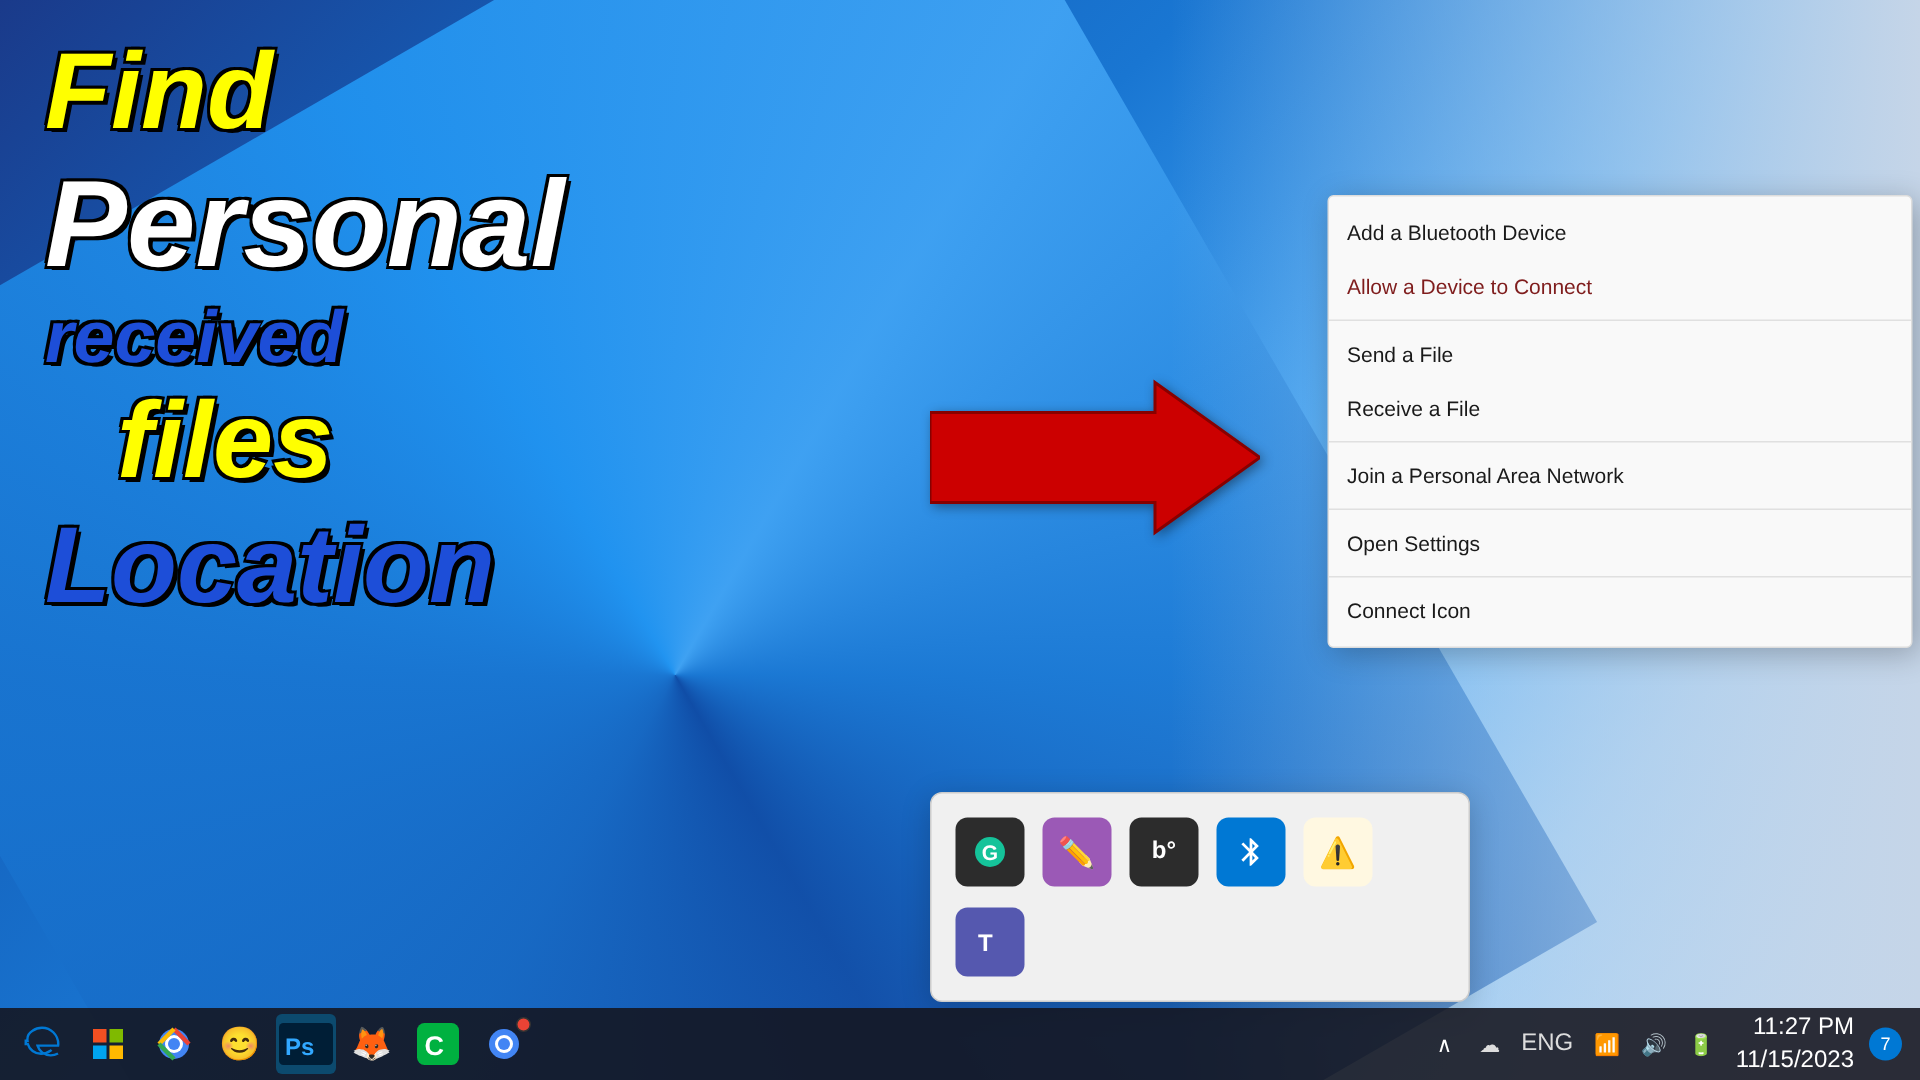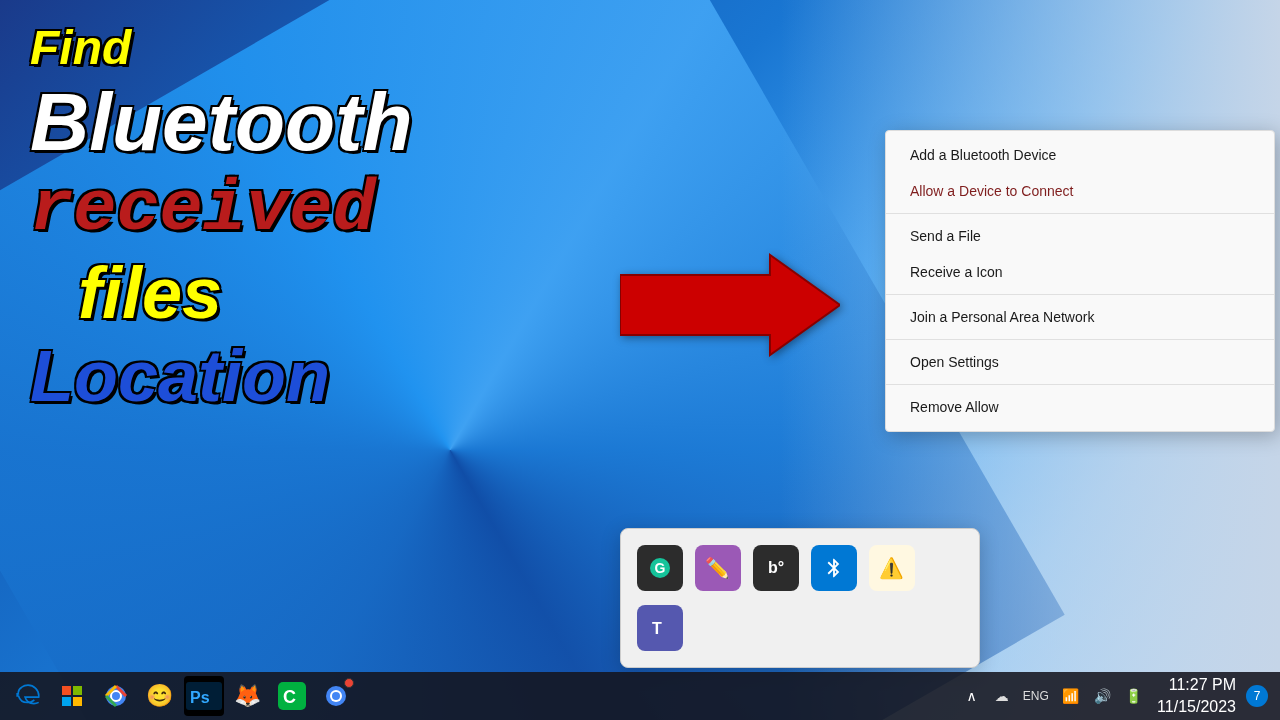--- a/index.html
+++ b/index.html
@@ -58,33 +58,32 @@
 
     .title-line {
       display: block;
       font-weight: 900;
       font-style: italic;
       line-height: 1.15;
       text-shadow: 3px 3px 0 #000, -2px -2px 0 #000, 2px -2px 0 #000, -2px 2px 0 #000;
     }
 
     .title-find {
-      font-size: 48px;
+      font-size: 72px;
       color: #ffff00;
     }
 
     .title-bluetooth {
       font-size: 82px;
       color: white;
     }
 
     .title-received {
-      font-size: 72px;
-      color: #b91c1c;
-      font-family: Liberation Mono, monospace;
+      font-size: 49px;
+      color: #1d4ed8;
     }
 
     .title-files {
       font-size: 72px;
       color: #ffff00;
       margin-left: 48px;
     }
 
     .title-location {
       font-size: 72px;
@@ -109,21 +108,21 @@
       width: 390px;
       background: #f9f9f9;
       border: 1px solid #ddd;
       box-shadow: 4px 4px 20px rgba(0,0,0,0.25);
       border-radius: 4px;
       z-index: 10;
       padding: 6px 0;
     }
 
     .menu-item {
-      padding: 10px 24px;
+      padding: 10px 12px;
       font-size: 14px;
       color: #1a1a1a;
       cursor: pointer;
       white-space: nowrap;
       font-family: 'Segoe UI', Arial, sans-serif;
     }
 
     .menu-item.disabled {
       color: #7f1d1d;
       cursor: default;
@@ -266,41 +265,41 @@
       height: 22px;
       background: #0078d4;
       border-radius: 50%;
       color: white;
       font-size: 12px;
       display: flex;
       align-items: center;
       justify-content: center;
       cursor: pointer;
     }
-    .tb-ps { color: #31a8ff; background: #000000; border-radius: 4px; }
+    .tb-ps { color: #31a8ff; background: #0c4a6e; border-radius: 4px; }
 
     
     .arrow-svg {
       filter: drop-shadow(2px 2px 4px rgba(0,0,0,0.4));
     }
   </style>
 </head>
 <body>
 
 <div class="desktop">
   <div class="wave-bg">
     <div class="wave-1"></div>
 
   </div>
   <div class="desktop-overlay"></div>
 </div>
 
 <div class="thumbnail-text">
   <span class="title-line title-find">Find</span>
-  <span class="title-line title-bluetooth">Bluetooth</span>
+  <span class="title-line title-bluetooth">Personal</span>
   <span class="title-line title-received">received</span>
   <span class="title-line title-files">files</span>
   <span class="title-line title-location">Location</span>
 </div>
 
 <div class="red-arrow">
   <svg class="arrow-svg" width="220" height="110" viewBox="0 0 220 110">
     <polygon points="0,25 150,25 150,5 220,55 150,105 150,85 0,85" fill="#cc0000" stroke="#880000" stroke-width="2"></polygon>
   </svg>
 </div>
@@ -309,33 +308,33 @@
 
   <div class="menu-item">Add a Bluetooth Device</div>
 
   <div class="menu-item disabled">Allow a Device to Connect</div>
 
 
   <div class="menu-divider"></div>
 
   <div class="menu-item">Send a File</div>
 
-  <div class="menu-item">Receive a Icon</div>
+  <div class="menu-item">Receive a File</div>
 
   <div class="menu-divider"></div>
 
   <div class="menu-item">Join a Personal Area Network</div>
 
   <div class="menu-divider"></div>
 
   <div class="menu-item">Open Settings</div>
 
   <div class="menu-divider"></div>
 
-  <div class="menu-item">Remove Allow</div>
+  <div class="menu-item">Connect Icon</div>
 </div>
 
 <div class="tray-popup">
   <div class="tray-icons-row">
     <div class="tray-icon-btn grammarly">
       <svg width="24" height="24" viewBox="0 0 24 24" fill="none">
         <circle cx="12" cy="12" r="10" fill="#15c39a"></circle>
         <text x="12" y="17" text-anchor="middle" fill="white" font-size="14" font-weight="bold" font-family="Arial">G</text>
       </svg>
     </div>
@@ -420,21 +419,21 @@
       <div style="position:absolute;top:2px;right:2px;width:10px;height:10px;background:#ea4335;border-radius:50%;border:1px solid #333;"></div>
     </div>
   </div>
 
   <div class="taskbar-right">
 
     <div class="taskbar-chevron">∧</div>
 
     <span class="sys-icon">☁</span>
 
-    <span class="sys-icon" style="font-size:12px;">ENG</span>
+    <span class="sys-icon" style="font-size:16px;">ENG</span>
 
     <span class="sys-icon">📶</span>
 
     <span class="sys-icon">🔊</span>
 
     <span class="sys-icon">🔋</span>
 
     <div class="taskbar-time">
       <div>11:27 PM</div>
       <div>11/15/2023</div>

